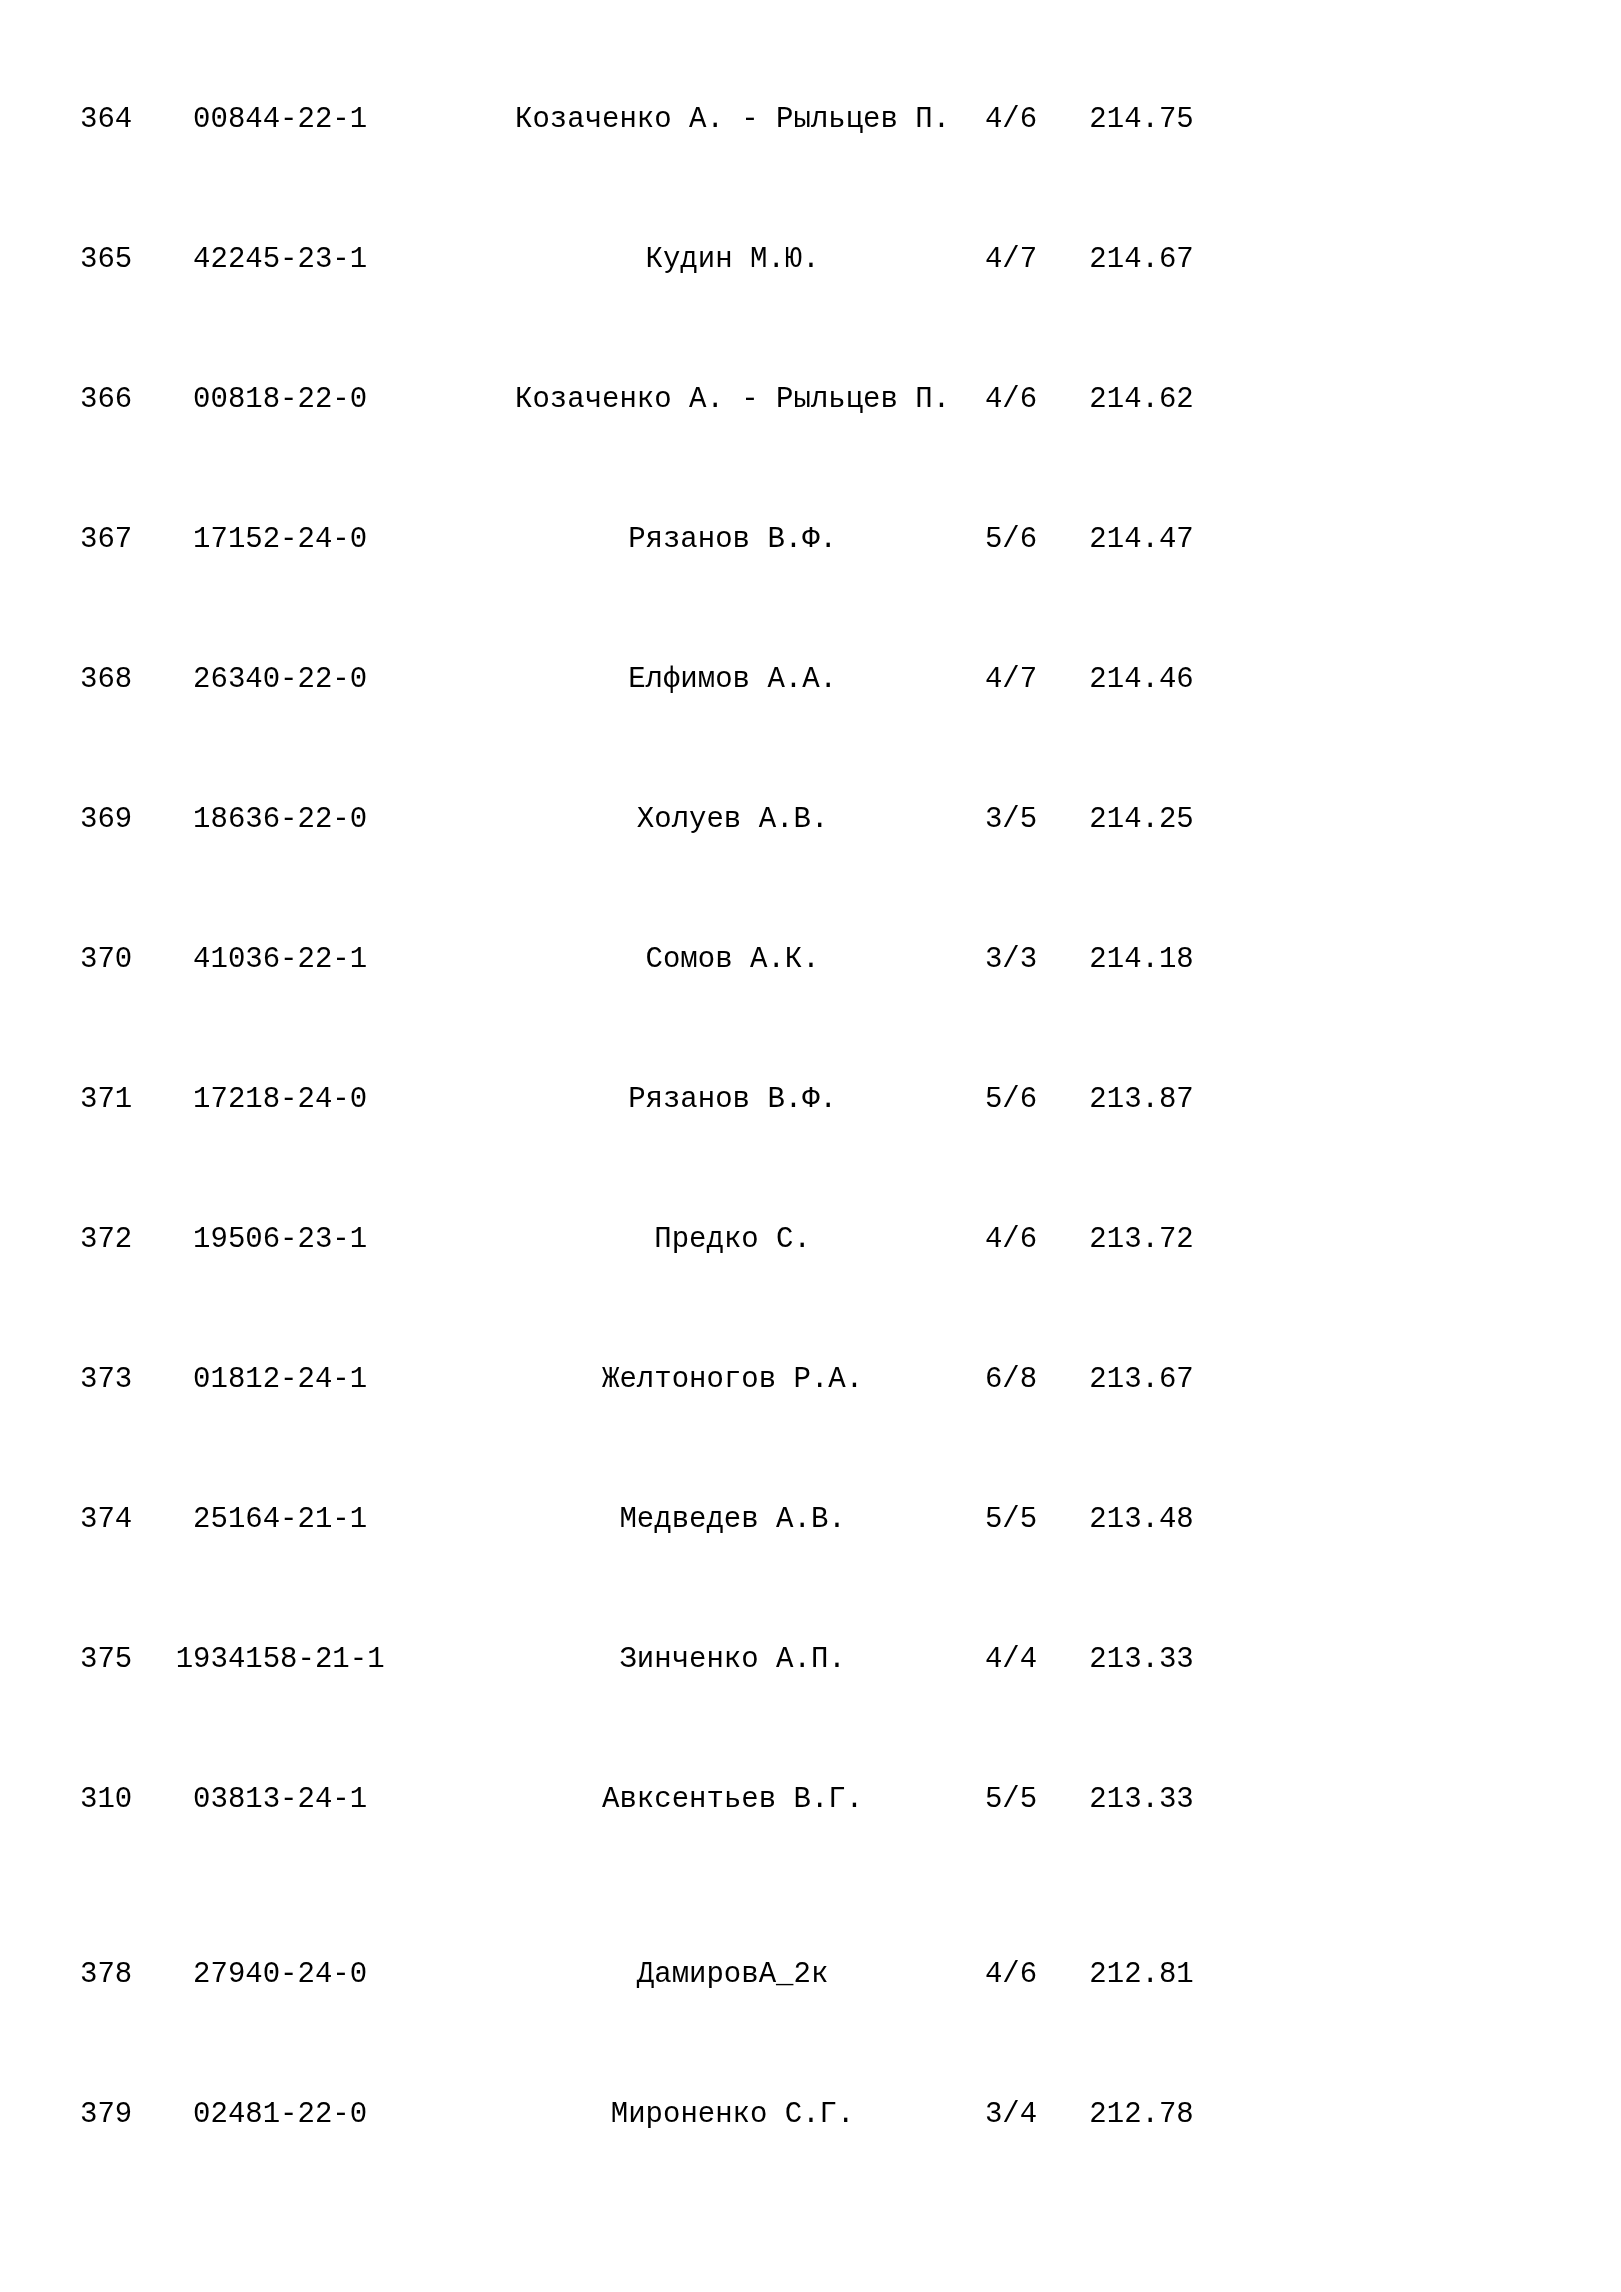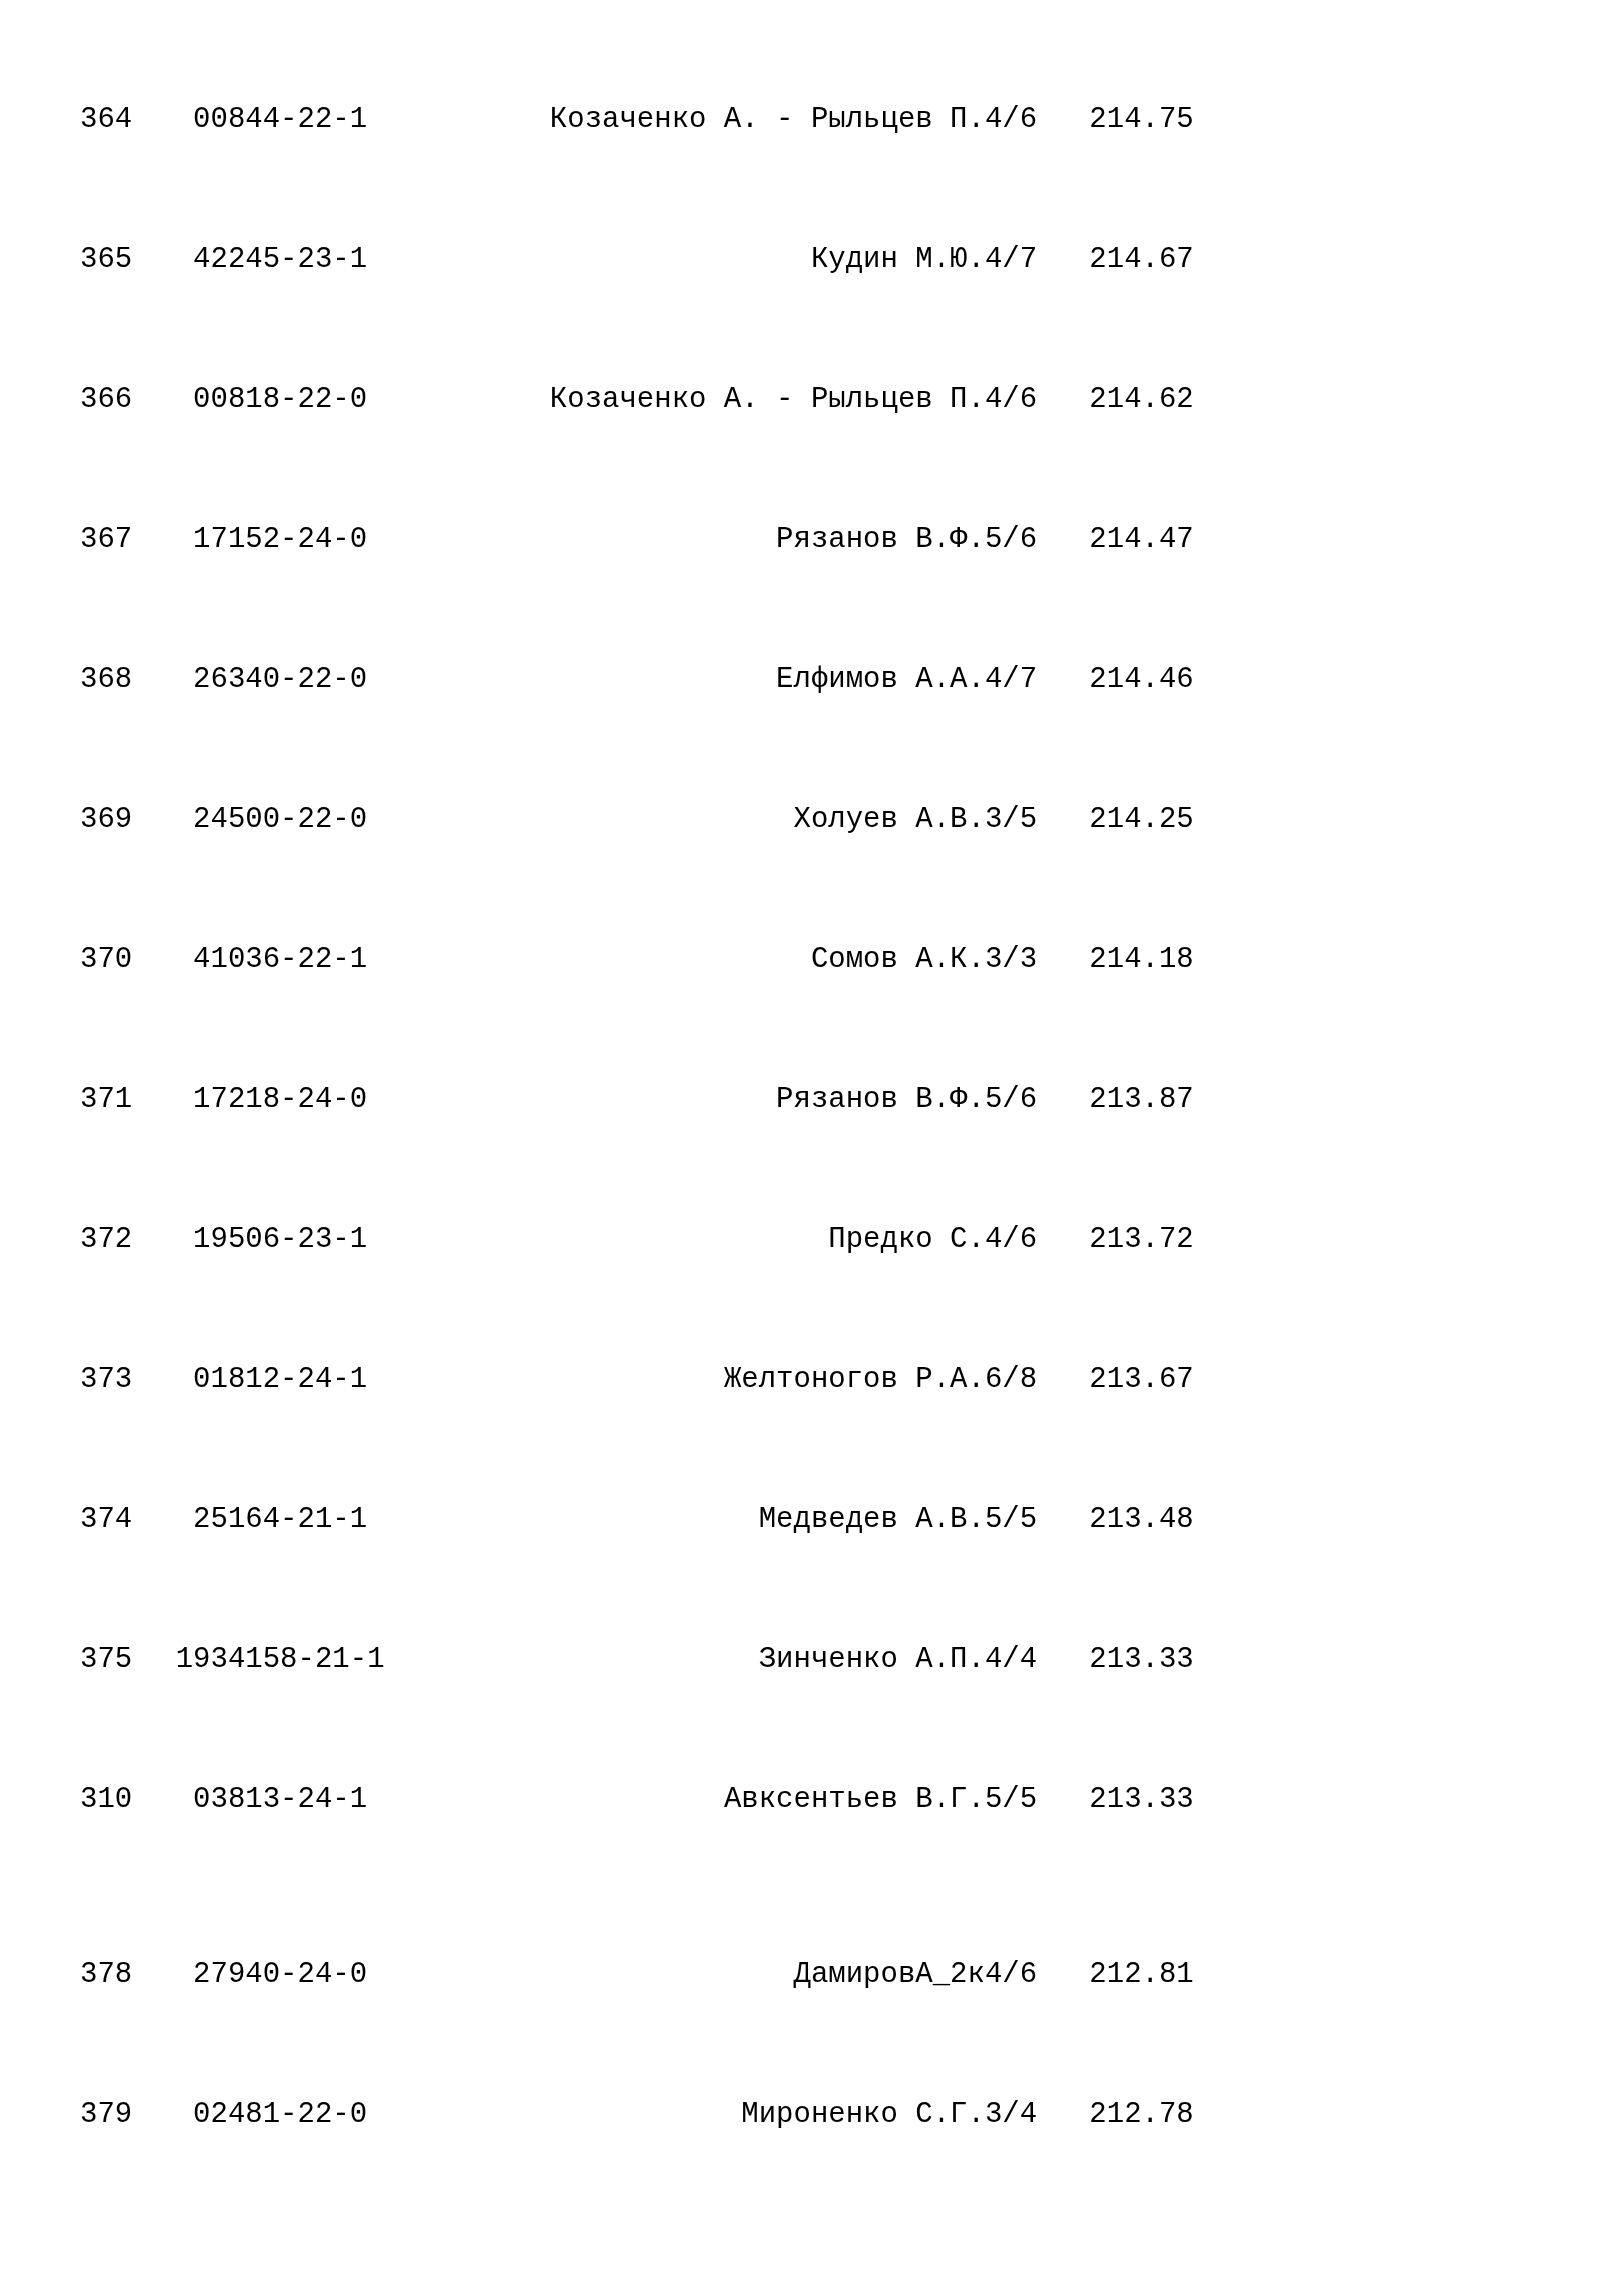--- a/index.html
+++ b/index.html
@@ -24,39 +24,39 @@
     white-space: pre;
     height: 35px;
   }
   .cell {
     display: inline-block;
     white-space: pre;
     vertical-align: top;
   }
   .c-rank  { width: 3ch;  text-align: center; }
   .c-id    { width: 17ch; text-align: center; }
-  .c-name  { width: 29ch; margin-left: 3ch; text-align: right; }
+  .c-name  { width: 29ch; margin-left: 3ch; text-align: center; }
   .c-frac  { width: 3ch;  text-align: center; }
   .c-score { width: 12ch; text-align: center; }
 </style>
 </head>
 <body>
 
 <div class="rating-list">
   <div class="row"><span class="cell c-rank">364</span><span class="cell c-id">00844-22-1</span><span class="cell c-name">Козаченко А. - Рыльцев П.</span><span class="cell c-frac">4/6</span><span class="cell c-score">214.75</span></div>
 
   <div class="row"><span class="cell c-rank">365</span><span class="cell c-id">42245-23-1</span><span class="cell c-name">Кудин М.Ю.</span><span class="cell c-frac">4/7</span><span class="cell c-score">214.67</span></div>
 
   <div class="row"><span class="cell c-rank">366</span><span class="cell c-id">00818-22-0</span><span class="cell c-name">Козаченко А. - Рыльцев П.</span><span class="cell c-frac">4/6</span><span class="cell c-score">214.62</span></div>
 
   <div class="row"><span class="cell c-rank">367</span><span class="cell c-id">17152-24-0</span><span class="cell c-name">Рязанов В.Ф.</span><span class="cell c-frac">5/6</span><span class="cell c-score">214.47</span></div>
 
   <div class="row"><span class="cell c-rank">368</span><span class="cell c-id">26340-22-0</span><span class="cell c-name">Елфимов А.А.</span><span class="cell c-frac">4/7</span><span class="cell c-score">214.46</span></div>
 
-  <div class="row"><span class="cell c-rank">369</span><span class="cell c-id">24500-22-0</span><span class="cell c-name">Холуев А.В.</span><span class="cell c-frac">3/5</span><span class="cell c-score">214.25</span></div>
+  <div class="row"><span class="cell c-rank">369</span><span class="cell c-id">18636-22-0</span><span class="cell c-name">Холуев А.В.</span><span class="cell c-frac">3/5</span><span class="cell c-score">214.25</span></div>
 
   <div class="row"><span class="cell c-rank">370</span><span class="cell c-id">41036-22-1</span><span class="cell c-name">Сомов А.К.</span><span class="cell c-frac">3/3</span><span class="cell c-score">214.18</span></div>
 
   <div class="row"><span class="cell c-rank">371</span><span class="cell c-id">17218-24-0</span><span class="cell c-name">Рязанов В.Ф.</span><span class="cell c-frac">5/6</span><span class="cell c-score">213.87</span></div>
 
   <div class="row"><span class="cell c-rank">372</span><span class="cell c-id">19506-23-1</span><span class="cell c-name">Предко С.</span><span class="cell c-frac">4/6</span><span class="cell c-score">213.72</span></div>
 
   <div class="row"><span class="cell c-rank">373</span><span class="cell c-id">01812-24-1</span><span class="cell c-name">Желтоногов Р.А.</span><span class="cell c-frac">6/8</span><span class="cell c-score">213.67</span></div>
 
   <div class="row"><span class="cell c-rank">374</span><span class="cell c-id">25164-21-1</span><span class="cell c-name">Медведев А.В.</span><span class="cell c-frac">5/5</span><span class="cell c-score">213.48</span></div>

